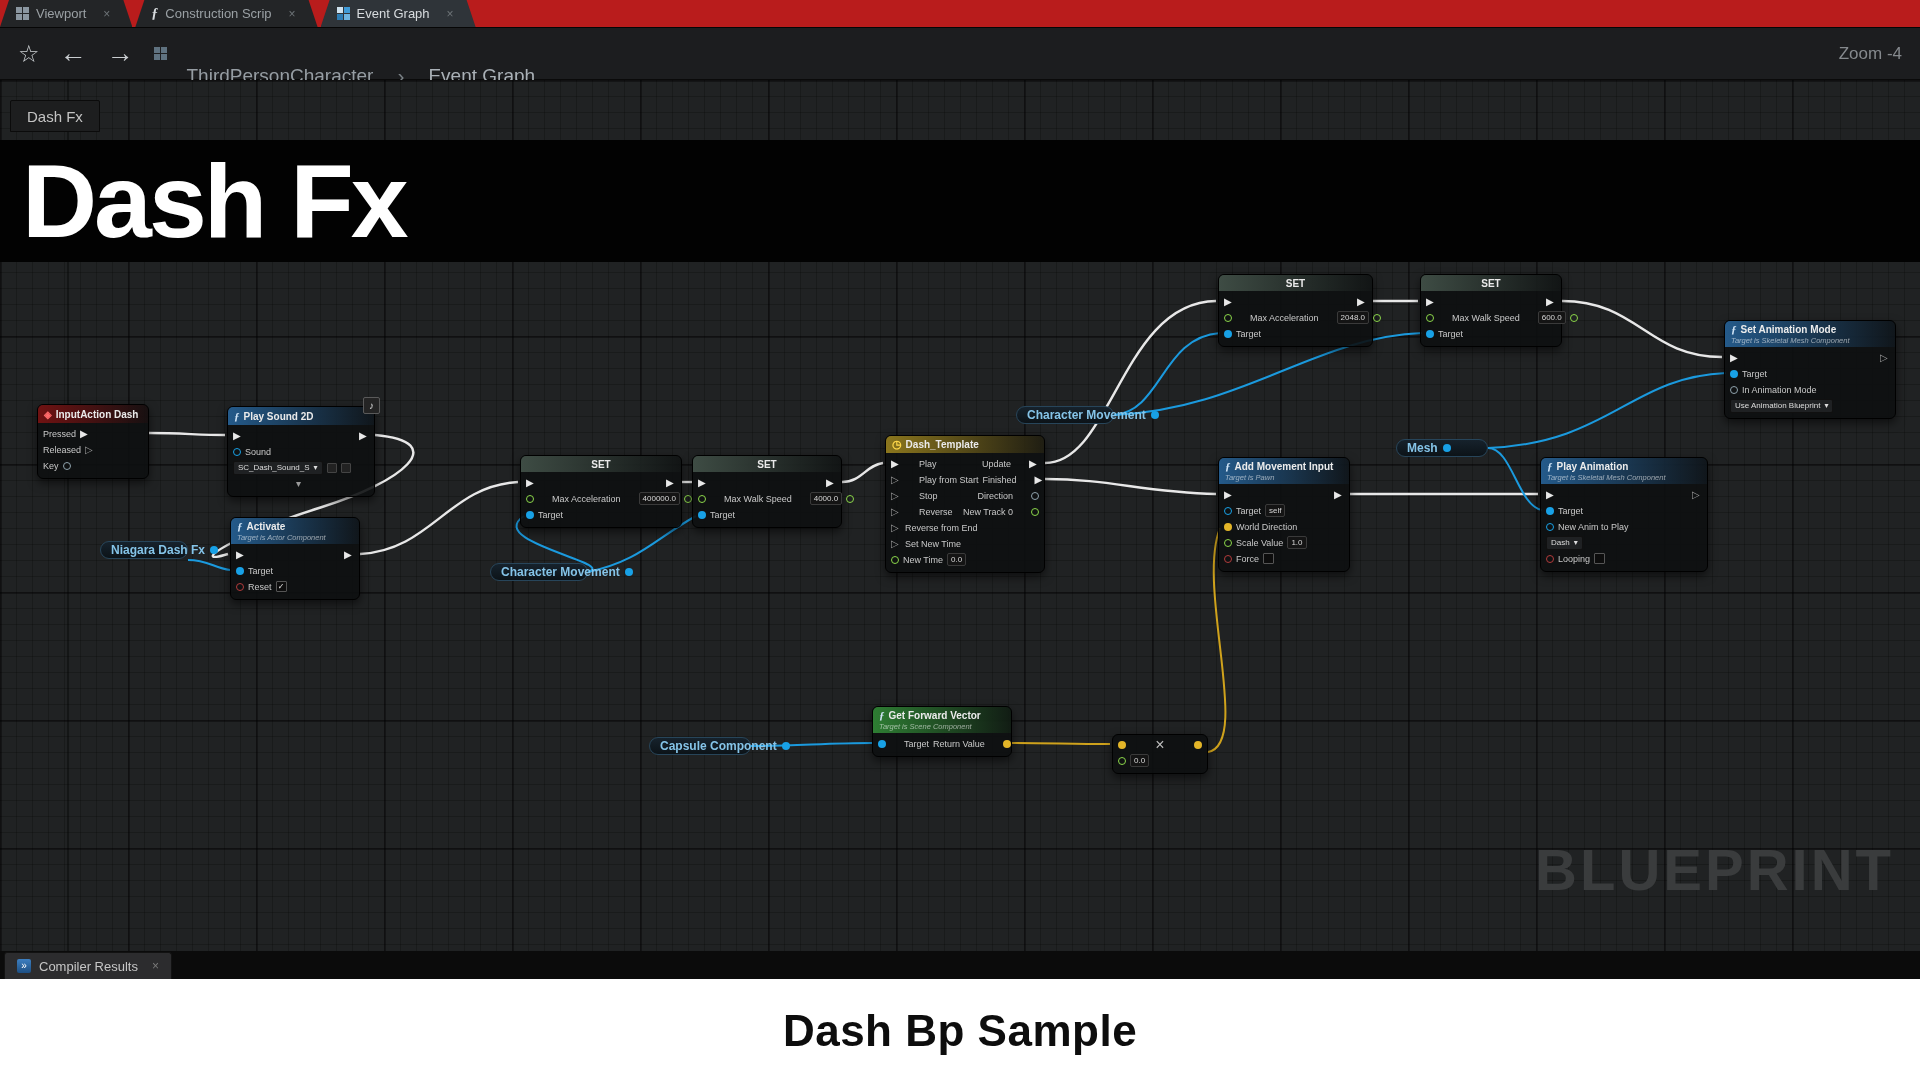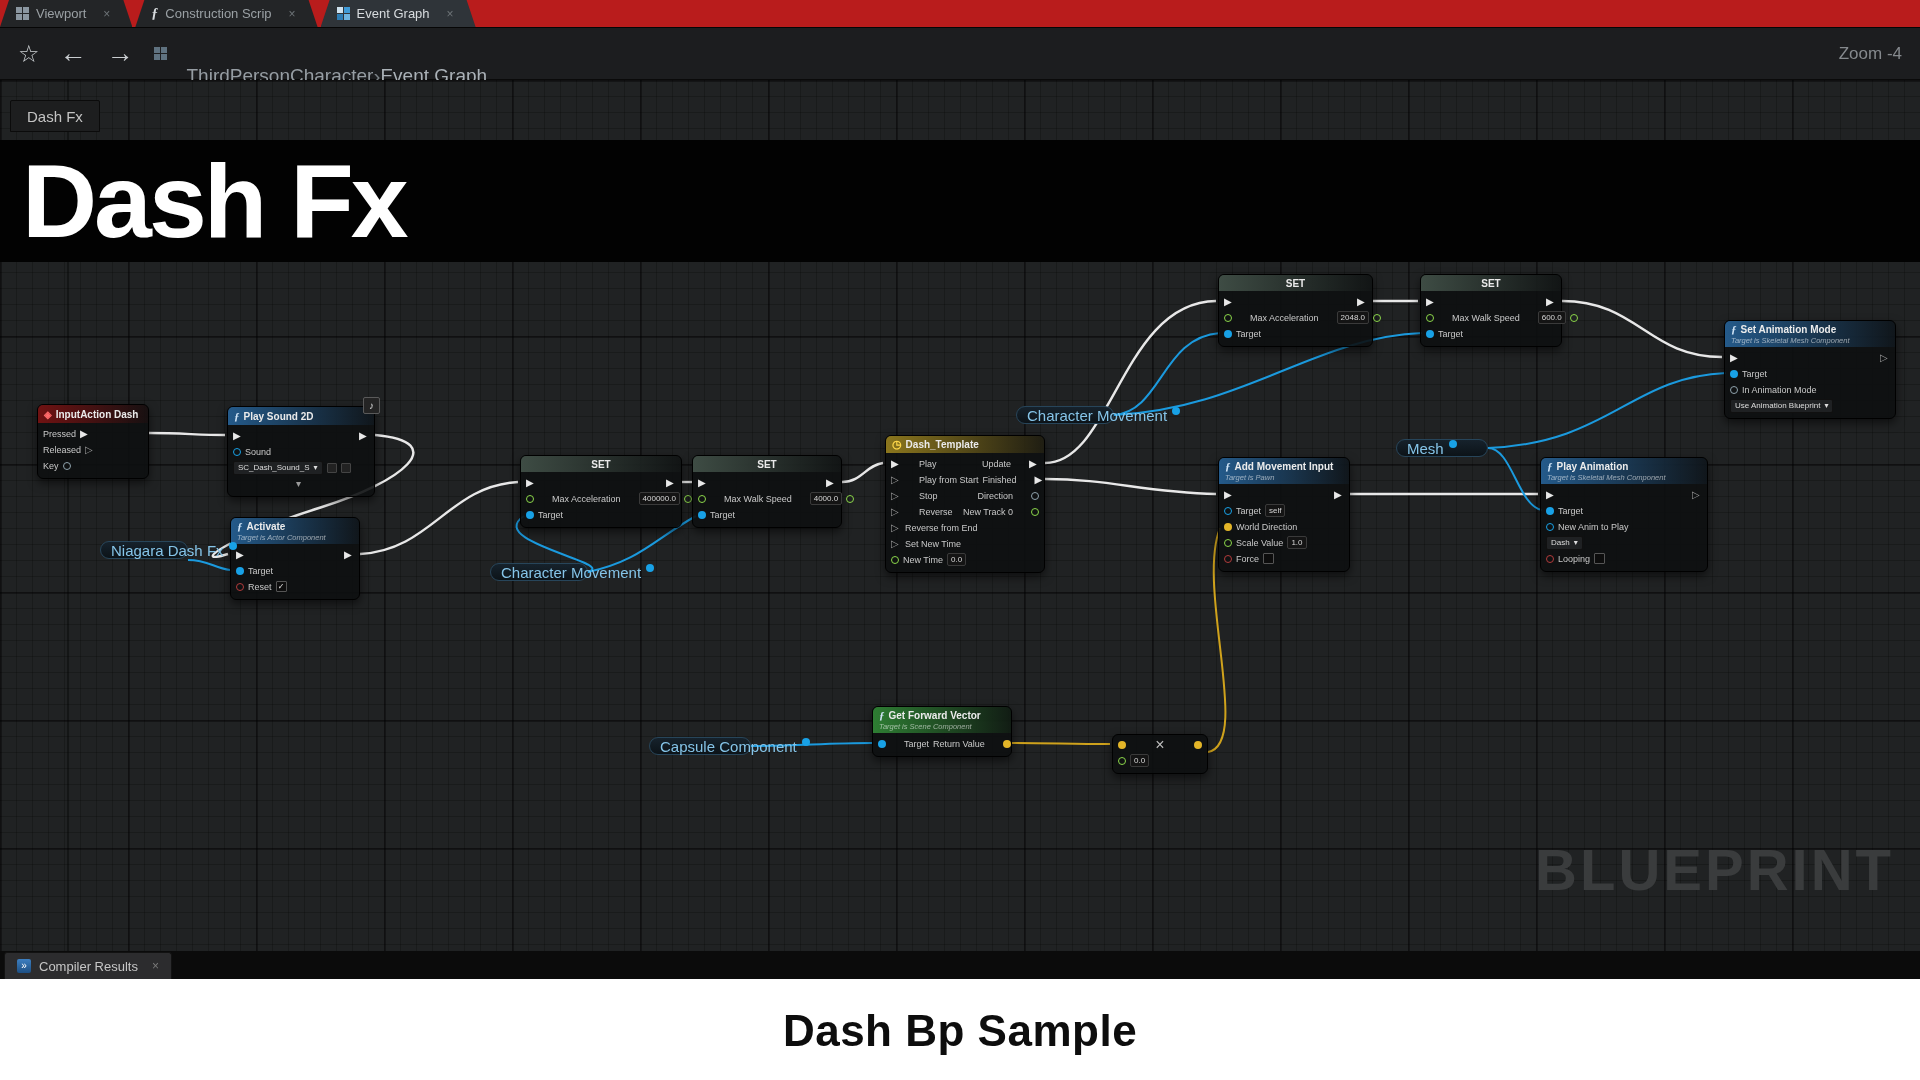--- a/index.html
+++ b/index.html
@@ -18,21 +18,21 @@
   .grid4.blue span:nth-child(3){background:#2d7cb4;}
   .grid4.blue span:nth-child(4){background:#6db4e2;}
   .grid4.steel span{background:#5f7280;}
   .fn-glyph{font-family:"Liberation Serif",serif;font-style:italic;font-weight:bold;}
   .tab .fn-glyph{font-size:14px;color:#d6dadd;}
   
   .toolbar{height:51px;background:#1c1d1f;border-top:1px solid #060606;border-bottom:1px solid #0a0a0a;
     display:flex;align-items:center;padding:0 18px;gap:20px;}
   .tb-star{font-size:24px;color:#cdd1d4;}
   .tb-arrow{font-size:27px;color:#c9cdd0;font-weight:bold;line-height:1;}
-  .breadcrumb{display:flex;align-items:center;gap:0;font-size:19px;color:#969da3;margin-top:44px;}
+  .breadcrumb{display:flex;align-items:center;gap:24px;font-size:19px;color:#969da3;margin-top:44px;}
   .crumb-sep{color:#7b8287;font-size:21px;}
   .crumb-current{color:#aab1b7;}
   .tb-zoom{margin-left:auto;color:#85898d;font-size:17px;}
   
   .graph{position:relative;height:871px;background-color:#202223;overflow:hidden;
     background-image:
       linear-gradient(to right,rgba(0,0,0,.22) 1px,transparent 1px),
       linear-gradient(to bottom,rgba(0,0,0,.22) 1px,transparent 1px),
       linear-gradient(to right,rgba(0,0,0,.38) 2px,transparent 2px),
       linear-gradient(to bottom,rgba(0,0,0,.38) 2px,transparent 2px);
@@ -80,23 +80,23 @@
   .x.hollow{color:#9a9a9a;}
   .vbox{background:#141414;border:1px solid #3a3a3a;border-radius:2px;padding:0 3px;font-size:8px;
     color:#d6d6d6;height:11px;line-height:11px;}
   .dd{background:#1f2123;border:1px solid #101010;border-radius:2px;padding:0 4px;font-size:8px;color:#ddd;
     height:12px;display:flex;align-items:center;gap:4px;}
   .chk{width:9px;height:9px;border:1px solid #555;background:#0d0d0d;display:flex;align-items:center;
     justify-content:center;font-size:8px;color:#e6e6e6;border-radius:1px;flex:0 0 auto;line-height:1;}
   .mini{width:8px;height:8px;background:#222;border:1px solid #444;border-radius:1px;flex:0 0 auto;}
   .audio-badge{position:absolute;top:-10px;right:-6px;width:15px;height:15px;background:#242424;border:1px solid #5a5a5a;
     border-radius:2px;display:flex;align-items:center;justify-content:center;color:#ddd;font-size:10px;}
-  .pill{position:absolute;height:18px;display:flex;align-items:flex-start;gap:5px;padding:0 5px 0 10px;
+  .pill{position:absolute;height:18px;display:flex;align-items:center;gap:5px;padding:0 5px 0 10px;
     background:linear-gradient(#16222c,#0c1318);border:1px solid #27455a;border-radius:9px;
-    color:#85c4e8;font-size:15px;z-index:3;box-sizing:border-box;white-space:nowrap;}
+    color:#85c4e8;font-size:12px;z-index:3;box-sizing:border-box;white-space:nowrap;font-weight:bold;}
   .mul-x{font-size:16px;color:#bdbdbd;line-height:1;}
   .hdr .ev-glyph{color:#ff6a6a;font-size:10px;}
   .hdr .tl-glyph{color:#ffd84a;font-size:11px;}
   .node .fn-glyph{font-size:11px;color:#cfe3f5;}
   
   .compiler-bar{height:28px;background:#0b0b0b;display:flex;align-items:flex-end;}
   .compiler-tab{height:26px;margin-left:4px;background:#2c2c2e;border:1px solid #121212;border-bottom:none;
     border-radius:3px 3px 0 0;display:flex;align-items:center;gap:8px;padding:0 12px;color:#c6c6c6;font-size:13px;}
   .compiler-icon{width:14px;height:14px;background:linear-gradient(#3d7fc1,#1d4f83);border-radius:2px;
     color:#fff;font-size:10px;display:flex;align-items:center;justify-content:center;line-height:1;}

